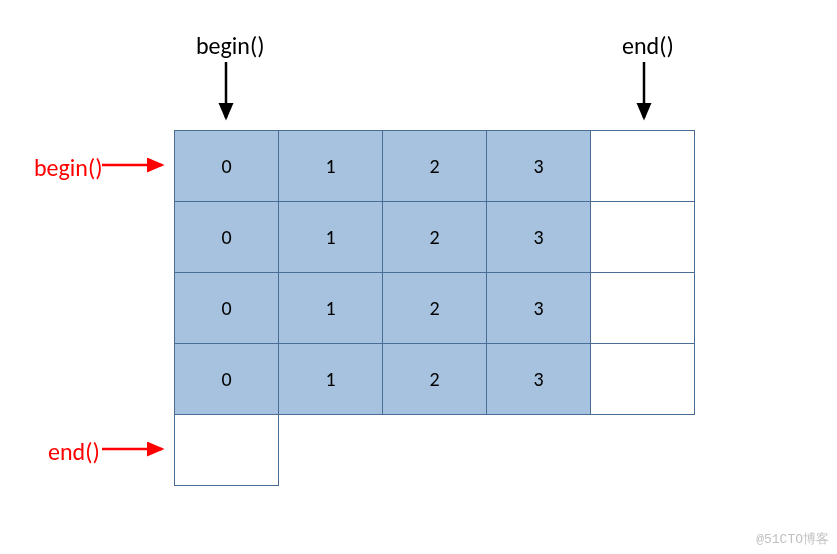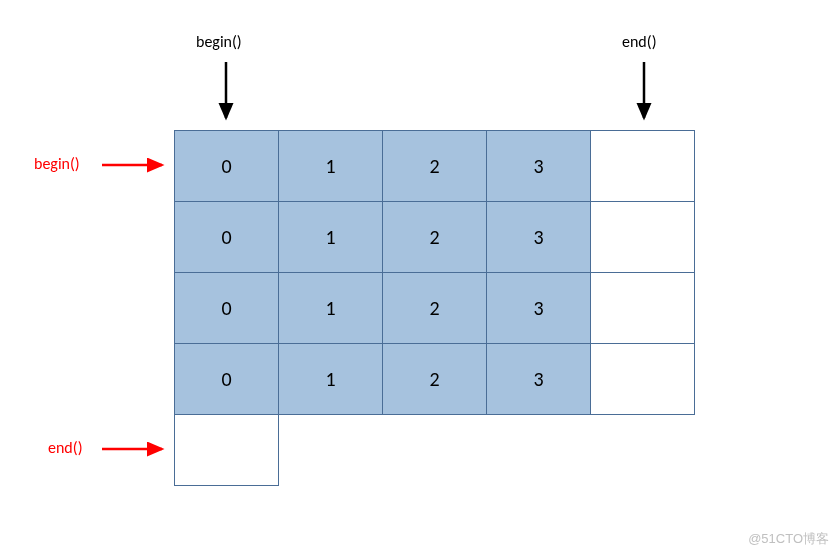--- a/index.html
+++ b/index.html
@@ -26,32 +26,32 @@
     display: flex;
     align-items: center;
     justify-content: center;
     font-size: 20px;
     color: #000;
   }
   .filled { background: #a6c2de; }
   .empty  { background: #ffffff; }
   .label {
     position: absolute;
-    font-size: 16px;
+    font-size: 24px;
     line-height: 1;
   }
   .label.black { color: #000000; }
   .label.red   { color: #ff0000; }
   .watermark {
     position: absolute;
     right: 8px;
     bottom: 6px;
     font-size: 13px;
     color: #c0c0c0;
-    font-family: Liberation Sans, sans-serif;
+    font-family: Liberation Mono, monospace;
   }
 </style>
 </head>
 <body>
 
 <div class="diagram" id="diagram">
 
   <div class="label black" style="left:196px; top:34px;">begin()</div>
   <div class="label black" style="left:622px; top:34px;">end()</div>
 

